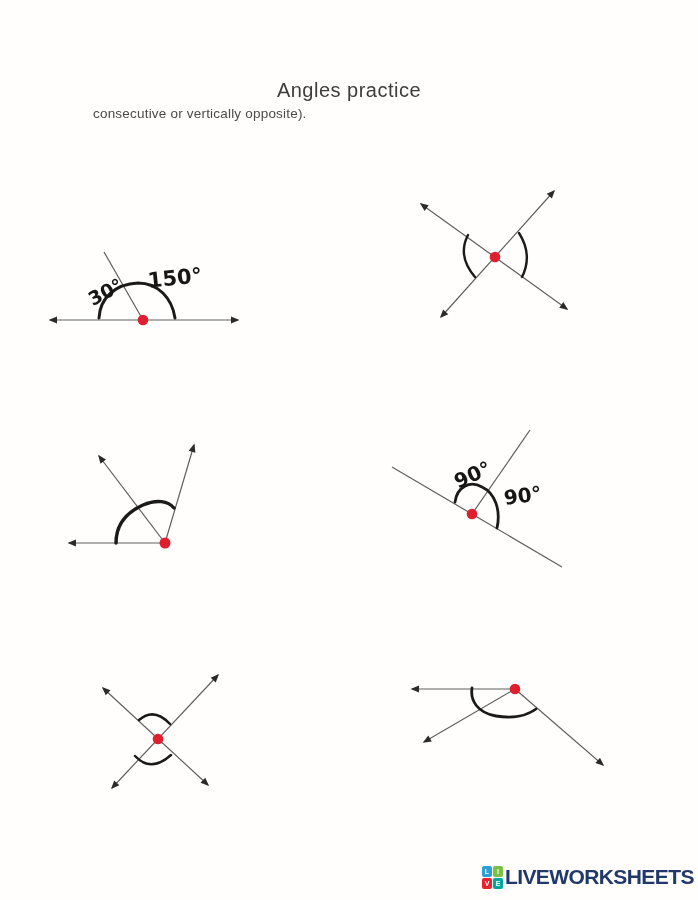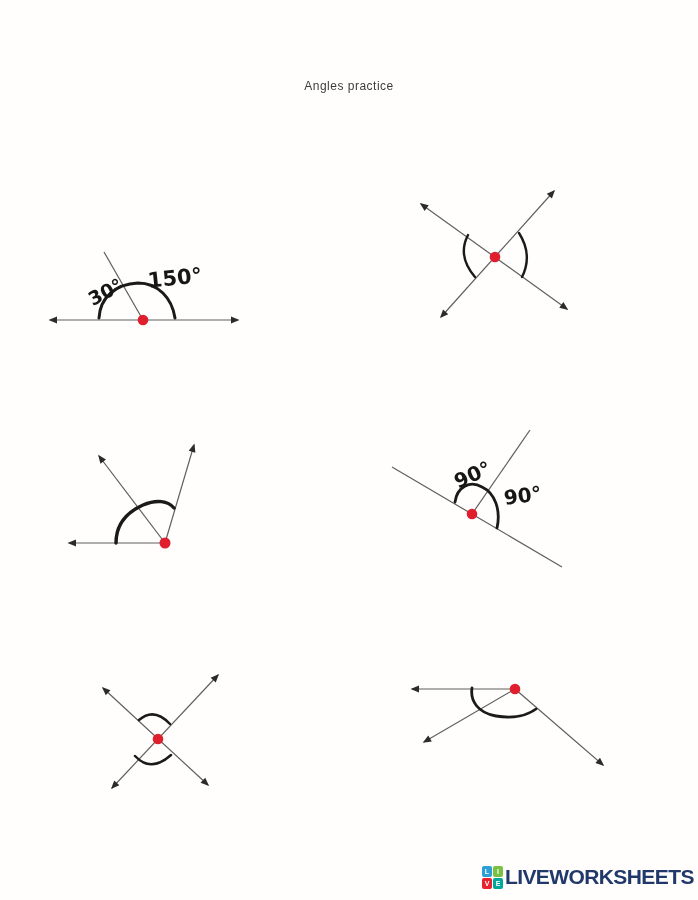--- a/index.html
+++ b/index.html
@@ -2,21 +2,21 @@
 <html><head>
 <meta charset="utf-8">
 <style>
   html,body{margin:0;padding:0;background:#ffffff;}
   .page{
     position:relative;width:698px;height:900px;background:#fffefd;
     font-family:"Liberation Sans",sans-serif;overflow:hidden;
   }
   .title{
     position:absolute;top:79px;left:0;width:100%;text-align:center;
-    font-size:12px;color:#3d3d3d;letter-spacing:.5px;
+    font-size:20px;color:#3d3d3d;letter-spacing:.5px;
   }
   .instructions{
     position:absolute;left:93px;top:106px;width:500px;
     font-size:13.5px;line-height:16.5px;color:#4a4a4a;letter-spacing:.2px;
   }
   svg.diagram{position:absolute;overflow:visible;}
   .hw{
     font-family:"DejaVu Sans",sans-serif;font-weight:600;fill:#161616;
   }
   .logo{
@@ -40,20 +40,21 @@
   }
 </style>
 </head>
 <body>
 
 <div class="page">
 
   <div class="title">Angles practice</div>
 
   <div class="instructions">
+    <div>consecutive or vertically opposite).</div>
   </div>
 
   <svg class="diagram" style="left:40px;top:240px" width="210" height="95" viewBox="0 0 210 95">
     <defs>
       <marker id="a1" markerUnits="userSpaceOnUse" markerWidth="10" markerHeight="9" refX="7.5" refY="4" orient="auto-start-reverse">
         <path d="M0.5,0.5 L9,4 L0.5,7.5 Z" fill="#2b2b2b"></path>
       </marker>
     </defs>
     <line x1="10" y1="80" x2="198" y2="80" stroke="#5f5f5f" stroke-width="1.2" marker-start="url(#a1)" marker-end="url(#a1)"></line>
     <line x1="103" y1="80" x2="64" y2="12" stroke="#5f5f5f" stroke-width="1.2"></line>

